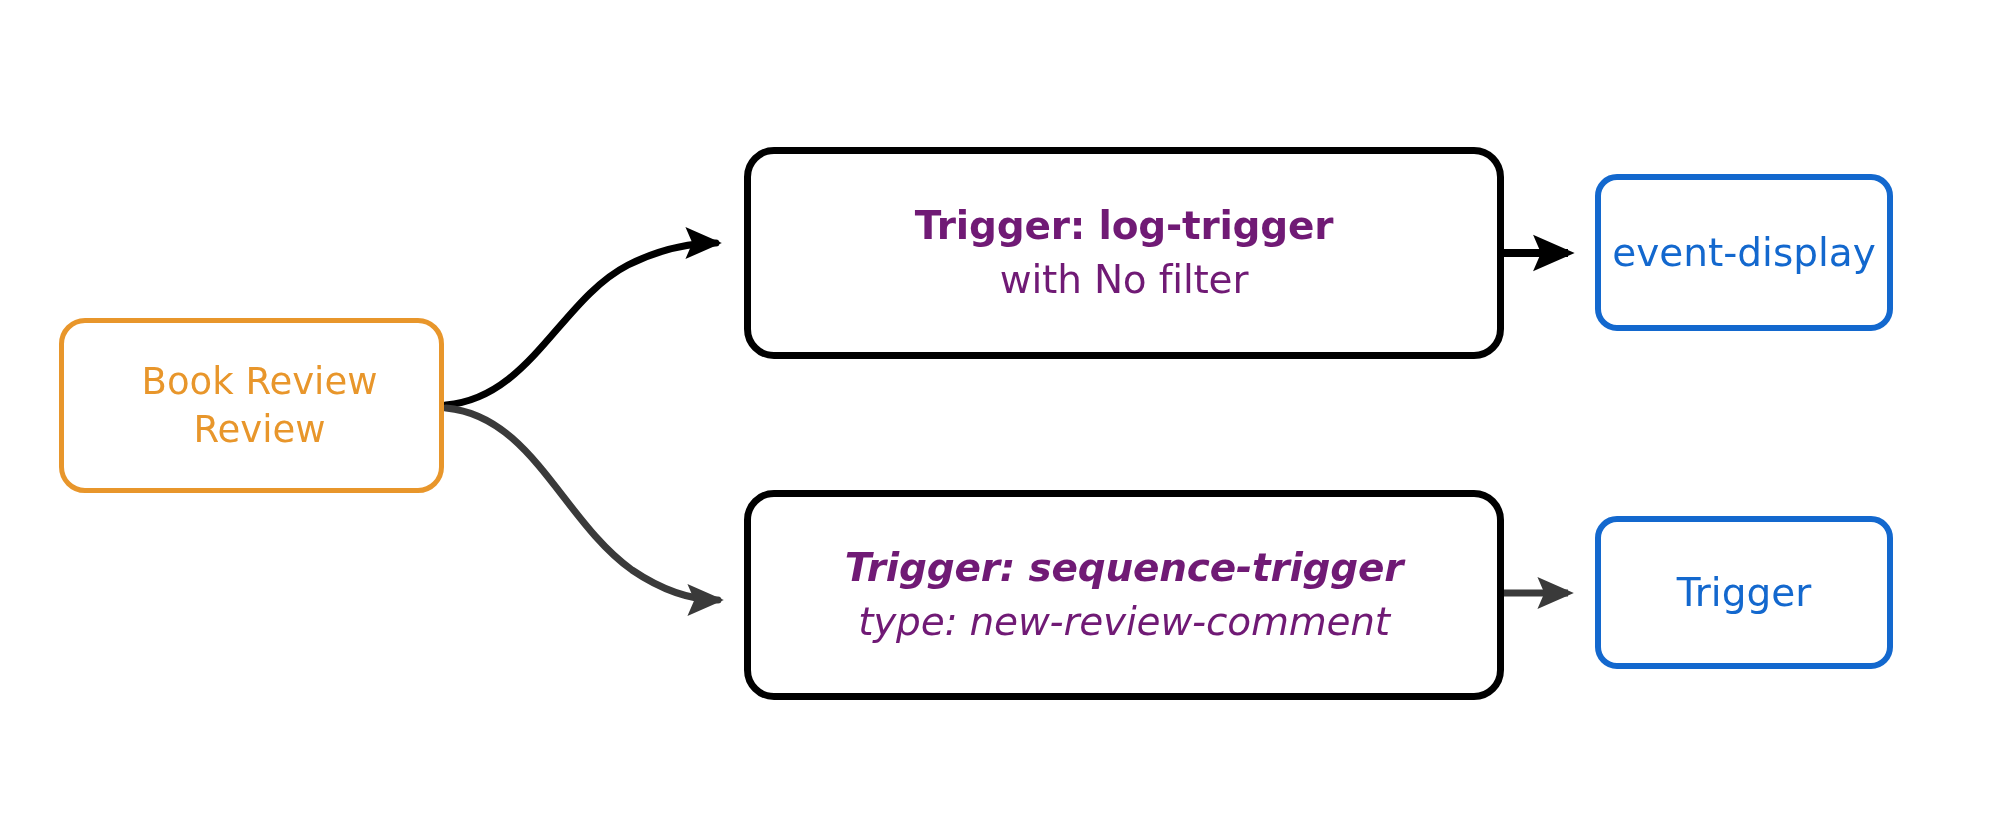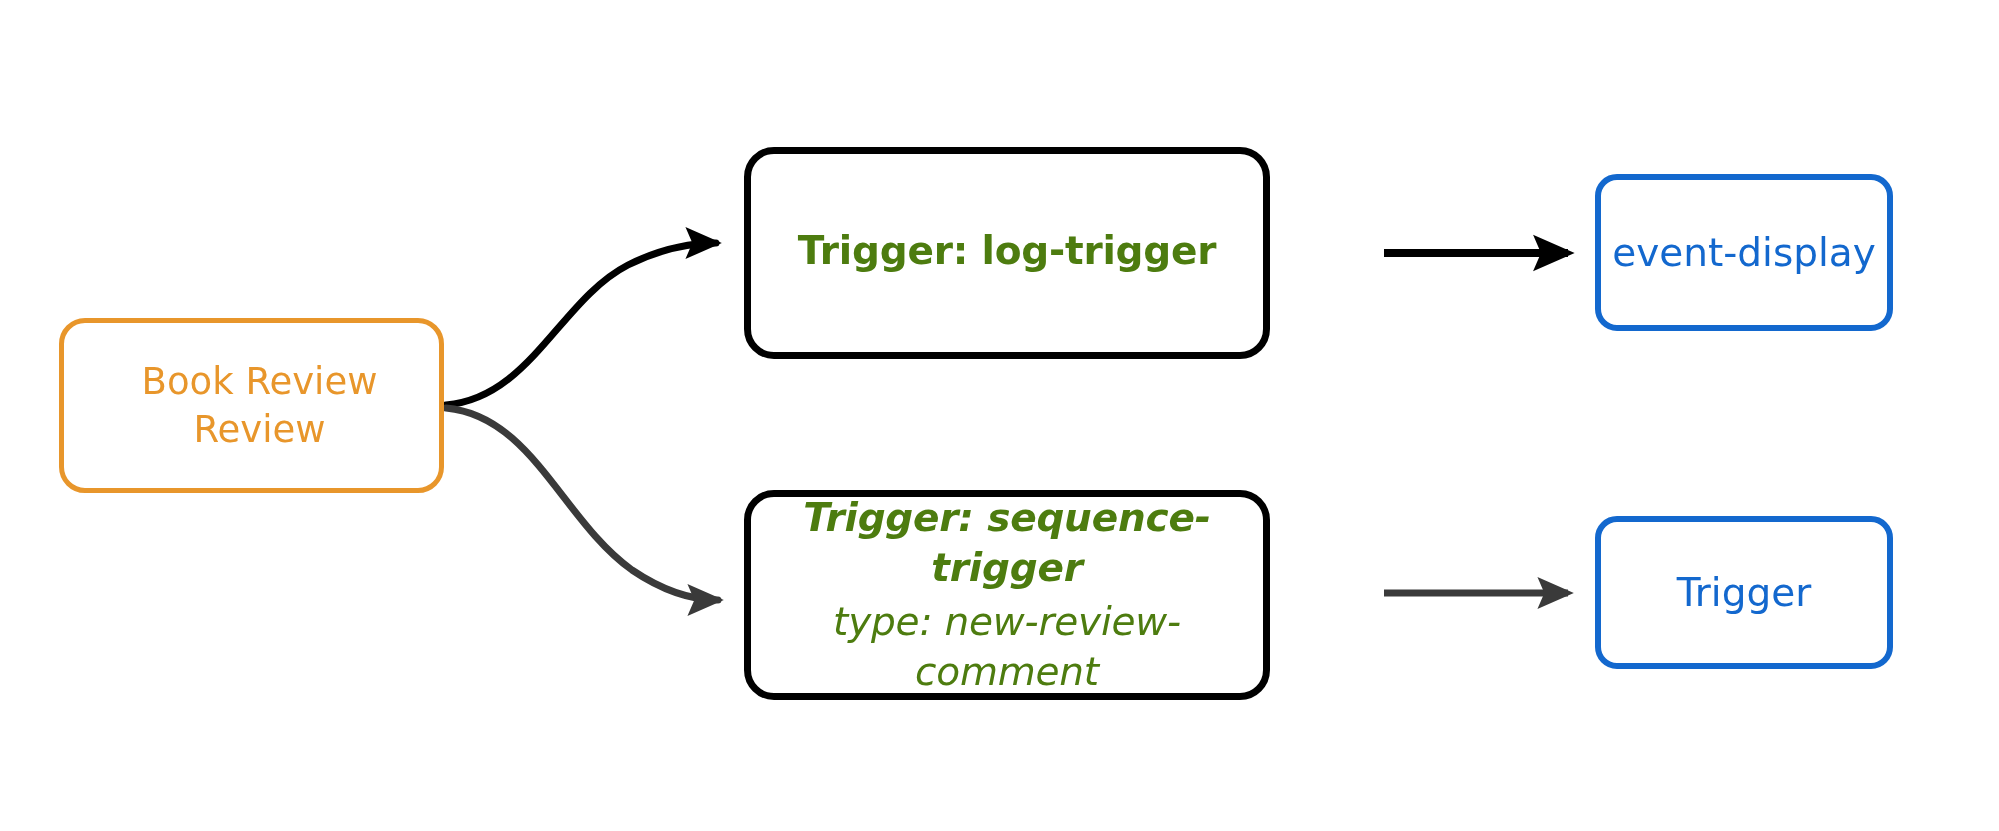--- a/index.html
+++ b/index.html
@@ -47,24 +47,24 @@
     border-radius: 26px;
     color: #E8962B;
     font-size: 37px;
     padding-left: 16px;
   }
   .node-broker .node-line {
     display: block;
   }
   .node-trigger {
     left: 744px;
-    width: 526px;
+    width: 760px;
     border: 7px solid #000000;
     border-radius: 30px;
-    color: #4d7c0f;
+    color: #701a75;
   }
   .node-trigger-log {
     top: 147px;
     height: 212px;
   }
   .node-trigger-seq {
     top: 490px;
     height: 210px;
     font-style: italic;
   }
@@ -121,20 +121,21 @@
     <path d="M 1384 593 L 1568 593" fill="none" stroke="#3A3A3A" stroke-width="7" stroke-linecap="butt" marker-end="url(#arrow-gray)"></path>
   </svg>
 
   <div class="node node-broker">
     <span class="node-line">Book Review</span>
     <span class="node-line">Review</span>
   </div>
 
   <div class="node node-trigger node-trigger-log">
     <span class="node-title">Trigger: log-trigger</span>
+    <span class="node-sub">with No filter</span>
   </div>
 
   <div class="node node-trigger node-trigger-seq">
     <span class="node-title">Trigger: sequence-trigger</span>
     <span class="node-sub">type: new-review-comment</span>
   </div>
 
   <div class="node node-service node-service-event">
     <span>event-display</span>
   </div>

